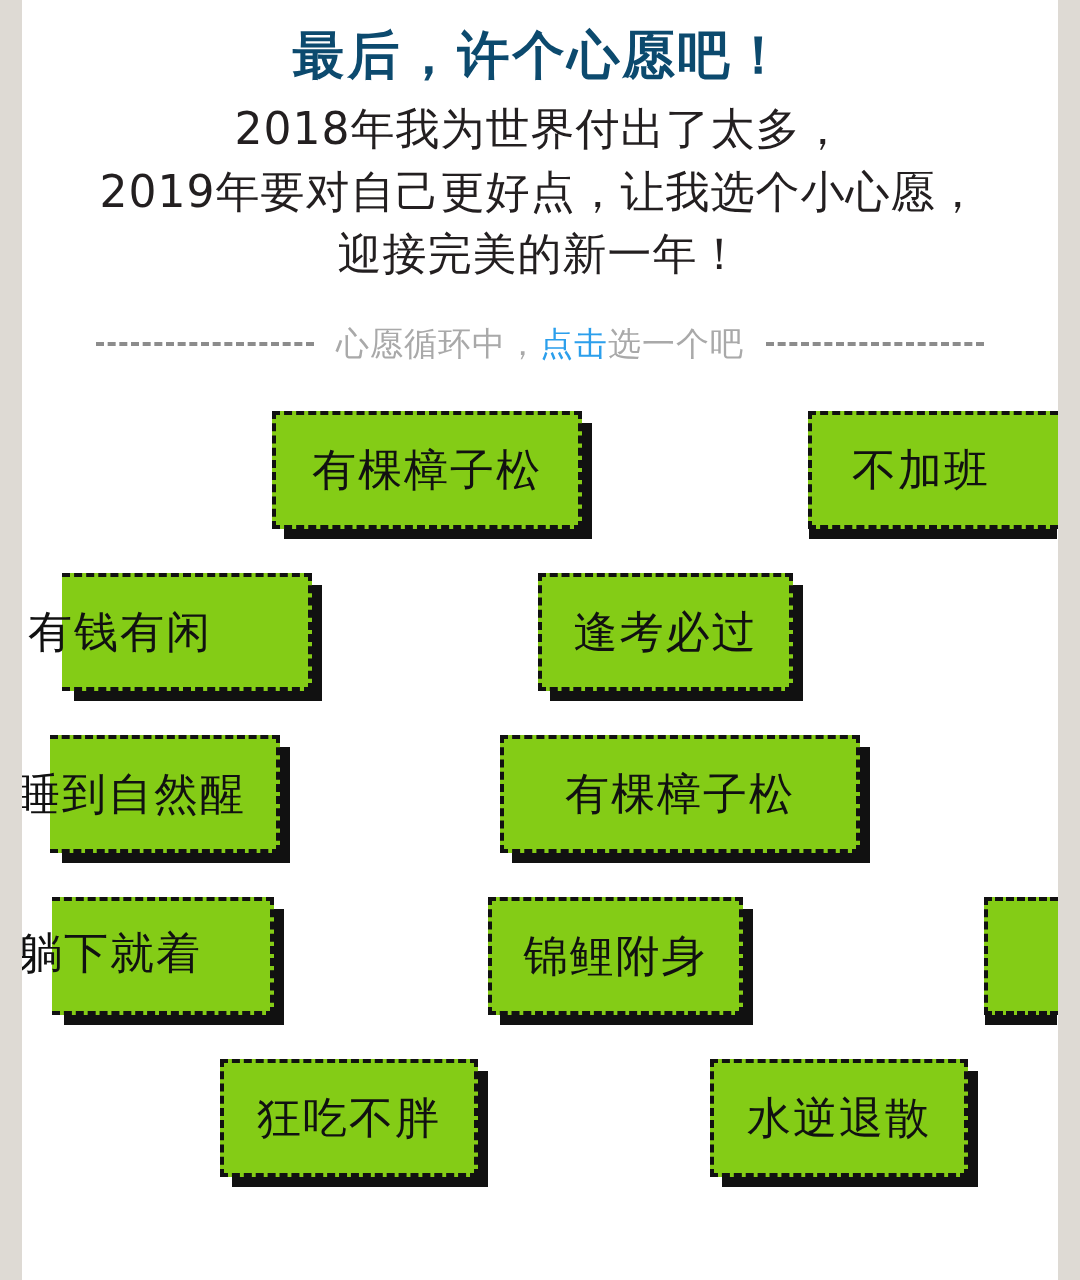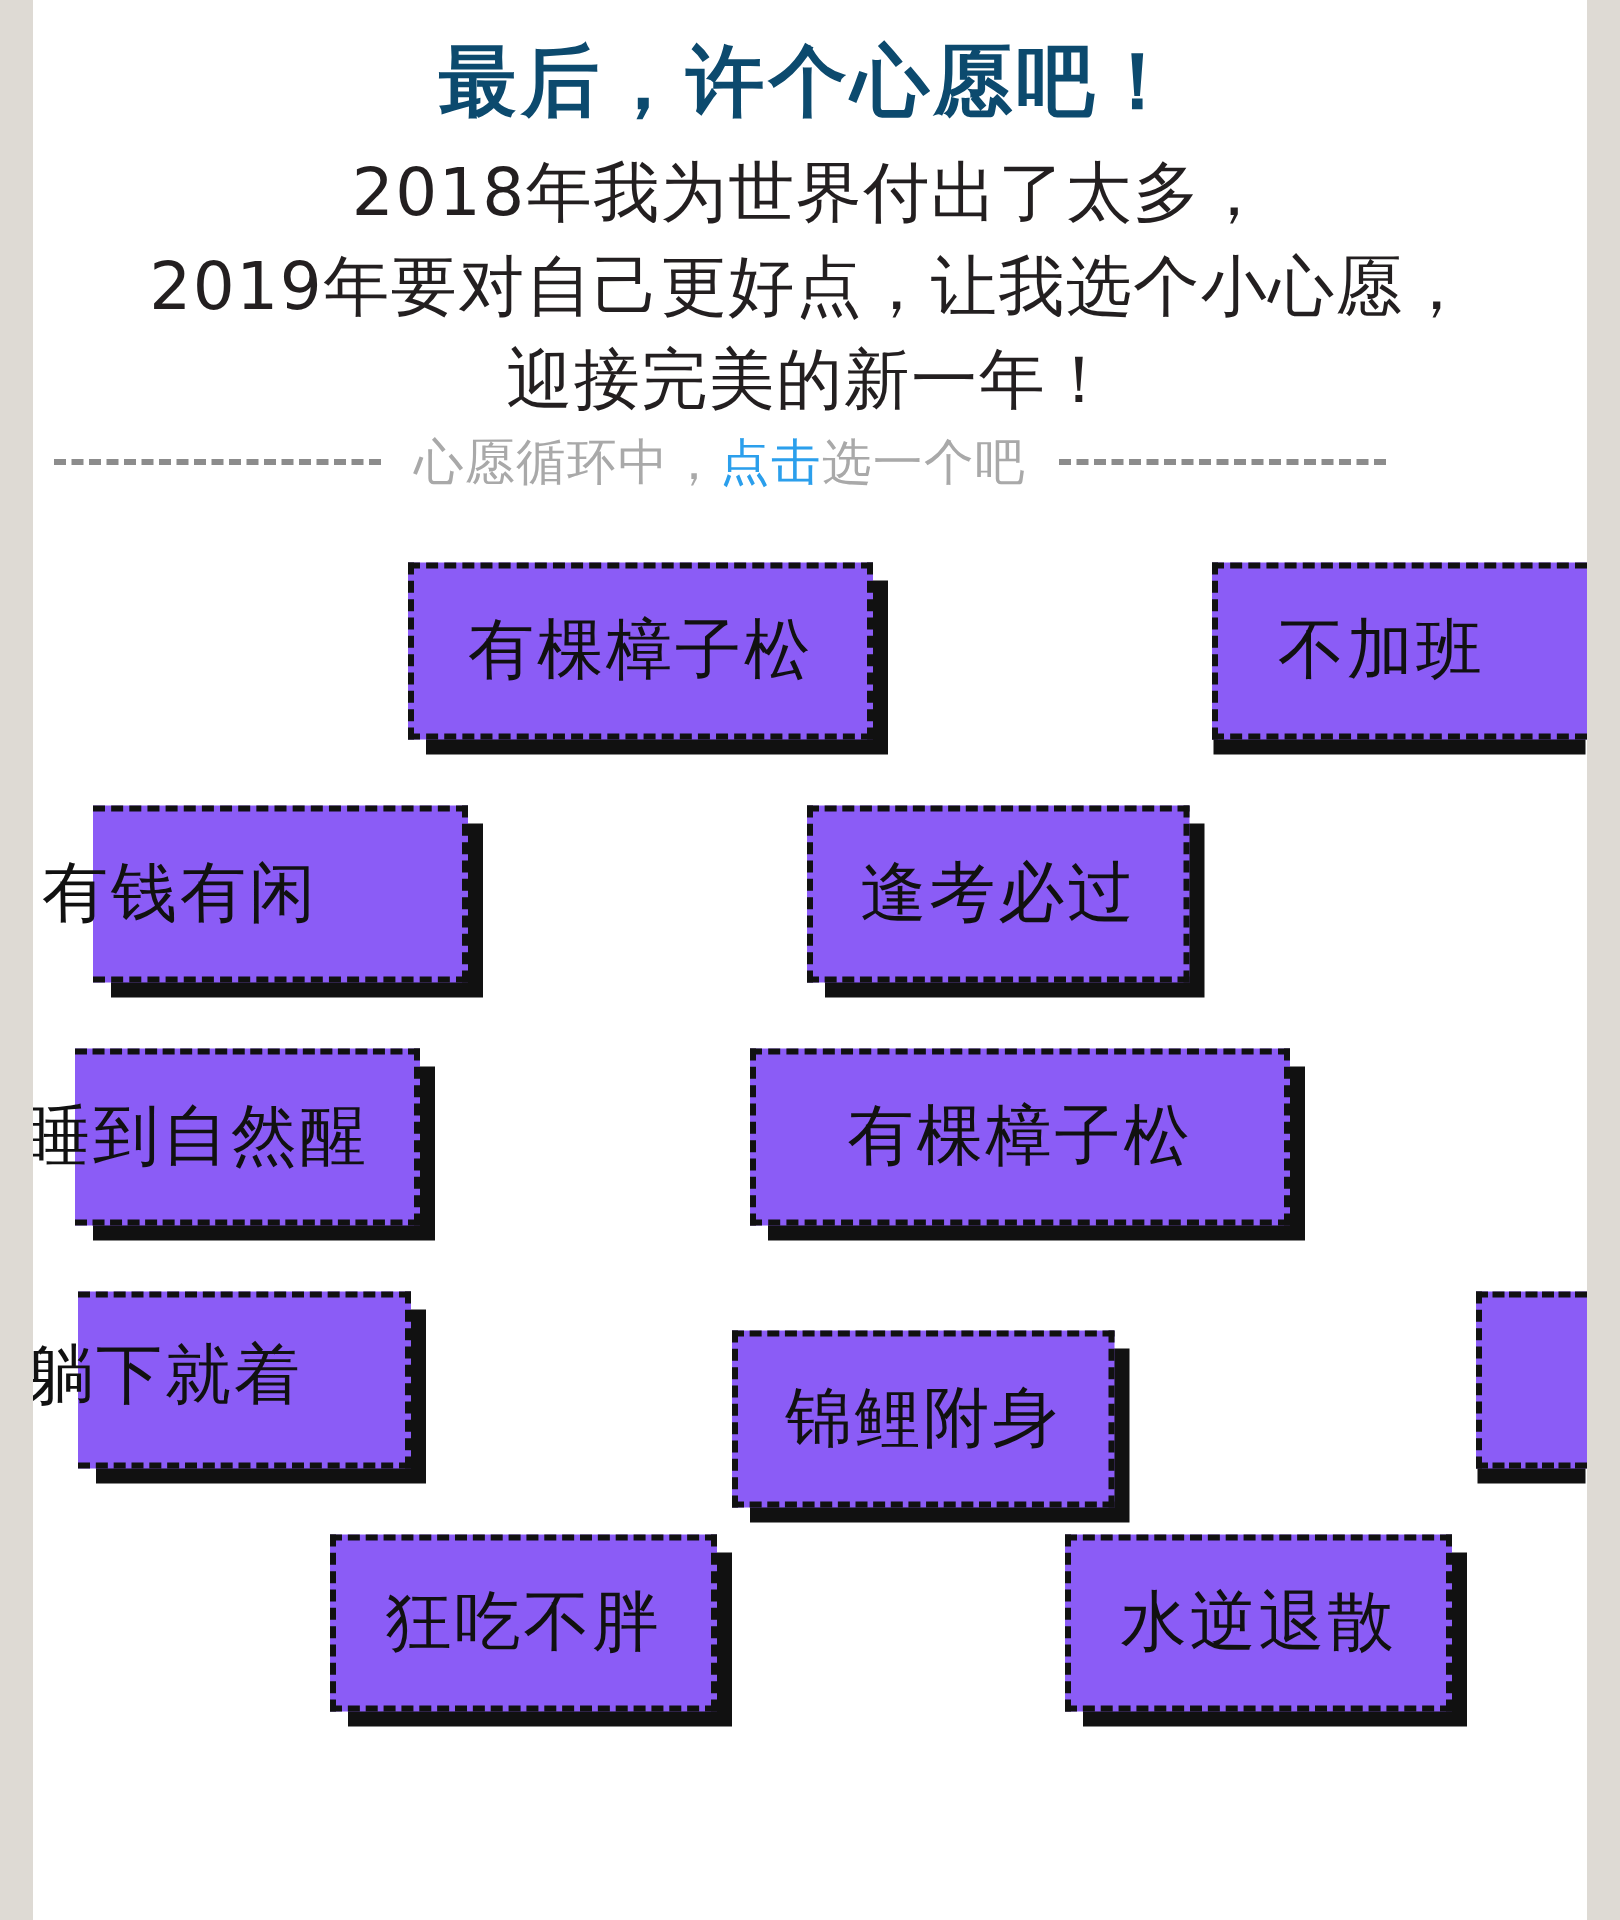--- a/index.html
+++ b/index.html
@@ -42,23 +42,24 @@
     margin-top: 14px;
     font-size: 44px;
     line-height: 1.42;
     color: #231f20;
     letter-spacing: 1px;
   }
   .subtitle .line { display: block; white-space: nowrap; }
 
   
   .divider {
+    margin-top: 36px;
     display: flex;
     align-items: center;
-    justify-content: flex-start;
+    justify-content: center;
     gap: 22px;
     padding: 0 14px;
   }
   .dash-line {
     flex: 0 0 218px;
     height: 0;
     border-top: 4px dashed #8c8c8c;
   }
   .divider-text {
     font-size: 33px;
@@ -71,21 +72,21 @@
   
   .wishes {
     position: relative;
     margin-top: 44px;
     height: 800px;
   }
   .wish {
     position: absolute;
     box-sizing: border-box;
     border: 4px dashed #111111;
-    background: #8b5cf6;
+    background: #84cc16;
     box-shadow: 11px 11px 0 -1px #111111;
     display: flex;
     align-items: center;
     justify-content: center;
     font-size: 44px;
     color: #111111;
     letter-spacing: 2px;
     white-space: nowrap;
     line-height: 1;
   }
@@ -139,21 +140,21 @@
       </div>
       <div class="wish clip-left" style="left: 28px; top: 324px; width: 230px; height: 118px;">
         <span class="wish-label">睡到自然醒</span>
       </div>
       <div class="wish" style="left: 478px; top: 324px; width: 360px; height: 118px;">
         <span class="wish-label">有棵樟子松</span>
       </div>
       <div class="wish clip-left" style="left: 30px; top: 486px; width: 222px; height: 118px; font-family: Liberation Mono, monospace;">
         <span class="wish-label">躺下就着</span>
       </div>
-      <div class="wish" style="left: 466px; top: 512px; width: 255px; height: 118px;">
+      <div class="wish" style="left: 466px; top: 486px; width: 255px; height: 118px;">
         <span class="wish-label">锦鲤附身</span>
       </div>
       <div class="wish clip-right" style="left: 962px; top: 486px; width: 74px; height: 118px;">
         <span class="wish-label"></span>
       </div>
       <div class="wish" style="left: 198px; top: 648px; width: 258px; height: 118px;">
         <span class="wish-label">狂吃不胖</span>
       </div>
       <div class="wish" style="left: 688px; top: 648px; width: 258px; height: 118px;">
         <span class="wish-label">水逆退散</span>

